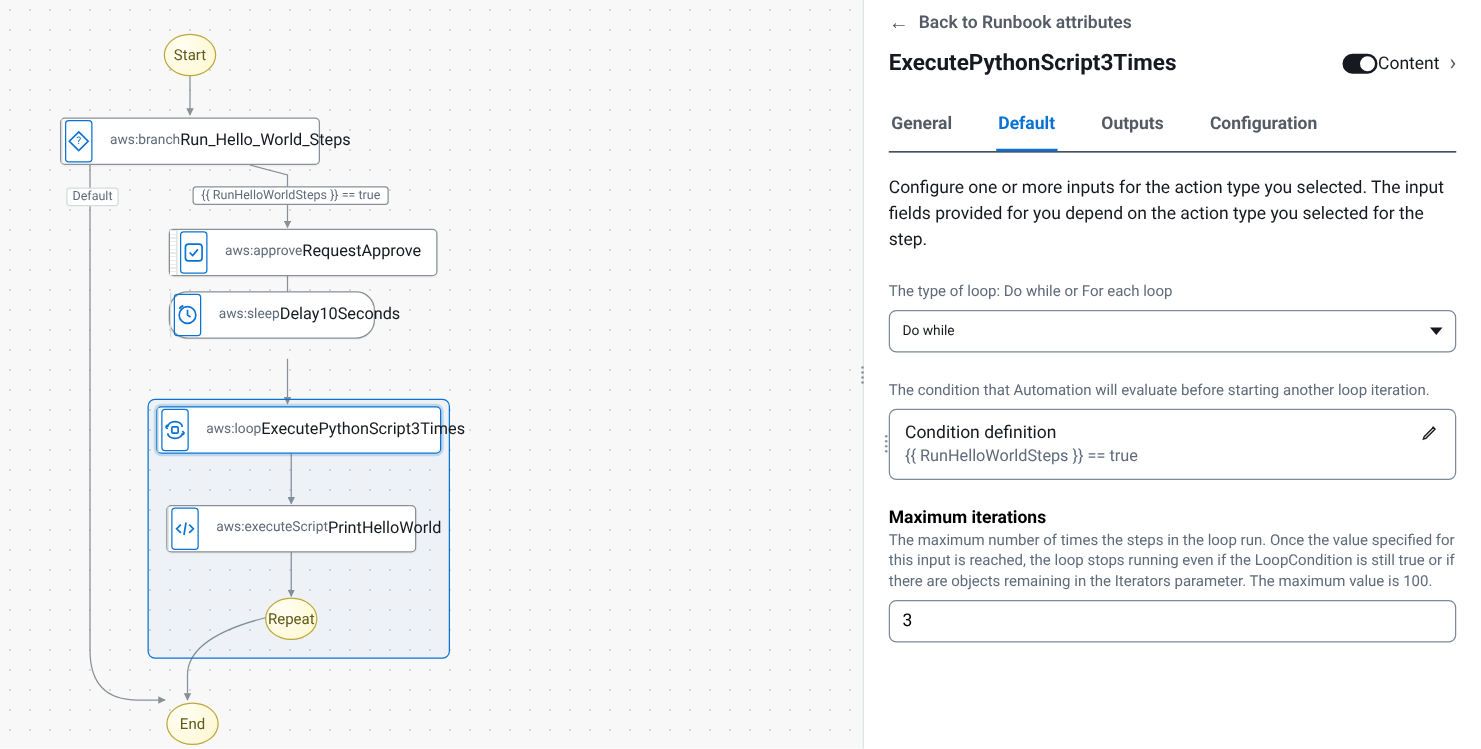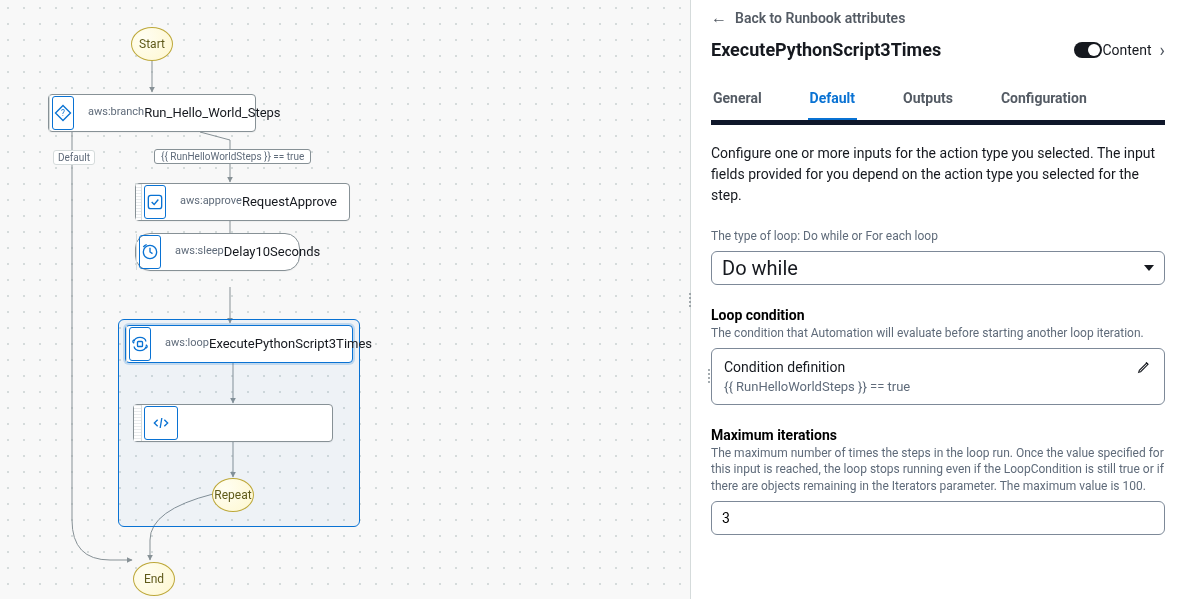--- a/index.html
+++ b/index.html
@@ -30,28 +30,28 @@
       overflow: auto;
     }
     .back-link { display:flex; align-items:center; gap:8px; color:#545b64; font-weight:600; font-size:14px; cursor:pointer; margin-bottom:6px; }
     .back-arrow { font-size:16px; }
     .panel-header { display:flex; align-items:center; justify-content:space-between; padding: 6px 0 18px 0; }
     .panel-title { font-size:18px; font-weight:700; }
     .content-toggle { display:flex; align-items:center; gap:0; color:#16191f; font-size:14px; }
     .toggle-pill { width:28px; height:16px; border-radius:8px; background:#16191f; position:relative; }
     .toggle-knob { position:absolute; width:12px; height:12px; border-radius:50%; background:#fff; top:2px; right:2px; }
     .chevron { font-size:18px; color:#545b64; padding-left:8px;}
-    .tabs { display:flex; gap: 44px; border-bottom:5px solid #0f172a; padding: 0 0; margin-bottom:18px;}
+    .tabs { display:flex; gap: 33px; border-bottom:1px solid #0f172a; padding: 0 0; margin-bottom:18px;}
     .tab { padding: 12px 2px; font-size:14px; font-weight:700; color:#545b64; cursor:pointer; border-bottom: 2px solid transparent; }
     .tab.active { color:#0972d3; border-bottom-color:#0972d3; }
     .help-text { font-size:14px; color:#16191f; line-height:1.5; margin-bottom:22px; }
     .field-group { margin-bottom:22px; }
     .field-label { font-size:14px; font-weight:700; margin-bottom:2px; color:#000;}
     .field-desc { font-size:12px; color:#5f6b7a; margin-bottom:6px; line-height:1.4;}
-    .select-box { border:1px solid #7d8998; border-radius:6px; height:34px; display:flex; align-items:center; justify-content:space-between; padding:0 10px; font-size:20px; cursor:pointer; background:#fff;}
+    .select-box { border:1px solid #7d8998; border-radius:6px; height:34px; display:flex; align-items:center; justify-content:space-between; padding:0 10px; font-size:11px; cursor:pointer; background:#fff;}
     .caret-down { width:0;height:0;border-left:5px solid transparent;border-right:5px solid transparent; border-top:6px solid #16191f;}
     .cond-box { border:1px solid #7d8998; border-radius:6px; padding:10px 12px; display:flex; justify-content:space-between; align-items:flex-start; background:#fff;}
     .cond-left { display:flex; flex-direction:column; gap:4px;}
     .cond-title { font-size:14px; }
     .cond-expr { font-size:13px; color:#5f6b7a; }
     .pencil svg { width:16px; height:16px; stroke:#16191f; fill:none; stroke-width:1.6;}
     .input-box { border:1px solid #7d8998; border-radius:6px; height:34px; display:flex; align-items:center; padding:0 10px; font-size:14px; background:#fff; }
     .input-box input { border:none; outline:none; width:100%; font-size:14px; font-family:inherit; }
     .drag-dots { position:absolute; left:-4px; top:50%; transform:translateY(-50%); display:flex; flex-direction:column; gap:2px;}
     .drag-dots span { width:2px; height:2px; background:#879196; border-radius:50%; }
@@ -200,20 +200,24 @@
 
   <div class="step-node" style="left:133px; top:404px; width:200px;">
     <div class="step-handle"></div>
     <div class="step-icon">
       <svg viewBox="0 0 24 24">
           <path d="M8 8 l-4 4 l4 4"></path>
           <path d="M16 8 l4 4 l-4 4"></path>
           <line x1="13" y1="6" x2="11" y2="18"></line>
         </svg>
     </div>
+    <div class="step-text">
+      <span class="step-type">aws:executeScript</span>
+      <span class="step-name">PrintHelloWorld</span>
+    </div>
   </div>
 
   <div class="pill-node" style="left:212px; top:478px;">
     <span>Repeat</span>
   </div>
 
   <div class="pill-node" style="left:133px; top:562px;">
     <span>End</span>
   </div>
 </div>
@@ -253,21 +257,20 @@
 
   <div class="field-group">
     <div class="field-desc">The type of loop: Do while or For each loop</div>
     <div class="select-box">
       <span>Do while</span>
       <span class="caret-down"></span>
     </div>
   </div>
 
   <div class="field-group">
-    <div class="field-label">Loop condition</div>
     <div class="field-desc">The condition that Automation will evaluate before starting another loop iteration.</div>
     <div class="cond-box" style="position:relative;">
       <div class="drag-dots">
           <span></span>
           <span></span>
           <span></span>
           <span></span>
         </div>
       <div class="cond-left">
         <span class="cond-title">Condition definition</span>

